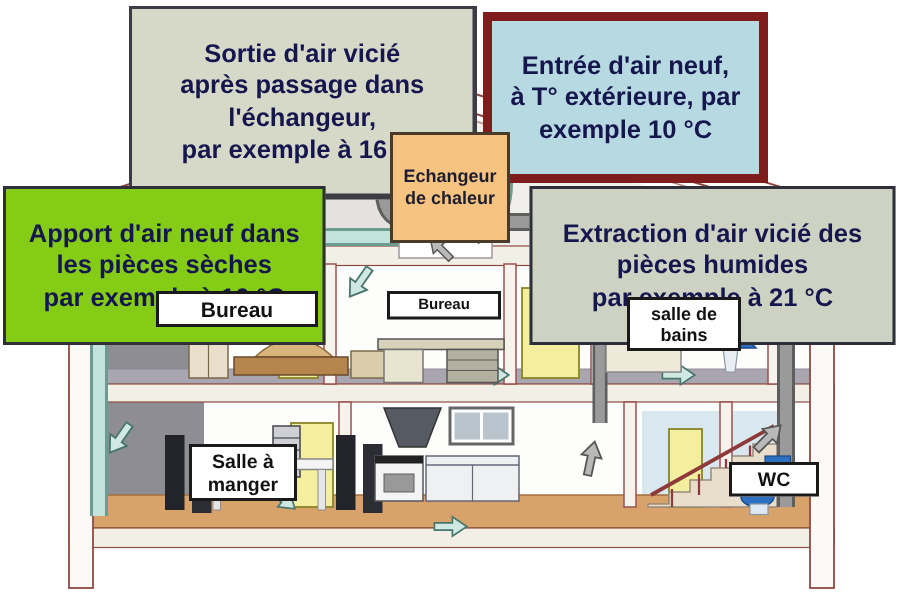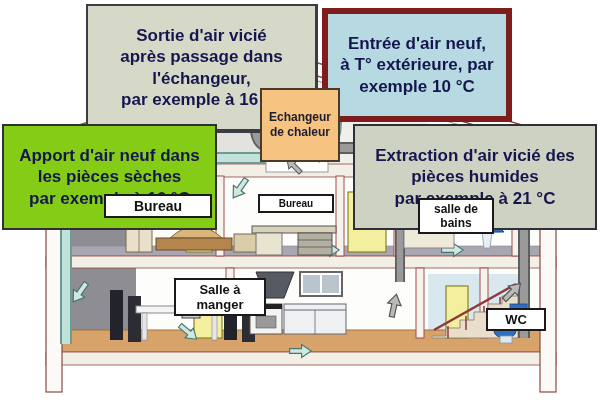--- a/index.html
+++ b/index.html
@@ -13,21 +13,21 @@
   .box-fresh{left:322px;top:8px;width:190px;background:#b6d9e2;border:6px solid #7f1d1d;}
   .box-supply{left:2px;top:124px;width:215px;background:#84cc16;border:2px solid #2f2f3a;}
   .box-extract{left:353px;top:124px;width:244px;background:#ced2c2;border:2px solid #2f2f3a;}
   .box-exchanger{left:260px;top:88px;width:80px;background:#f6c480;border:2px solid #4a3a2a;
        color:#1d1d30;font-size:12px;padding:20px 2px;}
   .room{position:absolute;box-sizing:border-box;background:#ffffff;border:2px solid #1a1a1a;
        text-align:center;white-space:pre-line;font-weight:bold;color:#111;padding:2px 4px;}
   .r-chambre{left:104px;top:194px;width:108px;font-size:14px;}
   .r-bureau{left:258px;top:194px;width:76px;font-size:10px;}
   .r-sdb{left:418px;top:198px;width:76px;font-size:12px;}
-  .r-sam{left:126px;top:278px;width:92px;font-size:13px;margin-left:48px;}
+  .r-sam{left:126px;top:296px;width:72px;font-size:13px;}
   .r-cuisine{left:316px;top:293px;width:64px;font-size:13px;}
   .r-wc{left:486px;top:308px;width:60px;font-size:13px;}
   .duct-c-under{fill:none;stroke:#6b9b91;stroke-width:12;stroke-linejoin:round;}
   .duct-c{fill:none;stroke:#c2e2dc;stroke-width:8;stroke-linejoin:round;}
   .duct-g-under{fill:none;stroke:#5e5e5e;stroke-width:12;stroke-linejoin:round;}
   .duct-g{fill:none;stroke:#9a9a9a;stroke-width:8;stroke-linejoin:round;}
   .arr-c{fill:#cfe9e2;stroke:#47766c;stroke-width:1.4;}
   .arr-g{fill:#b9b9b9;stroke:#555555;stroke-width:1.4;}
   .wallline{fill:#f6f2ec;stroke:#9c5050;stroke-width:1;}
   .door{fill:#f3ef9e;stroke:#8a8428;stroke-width:1.2;}

